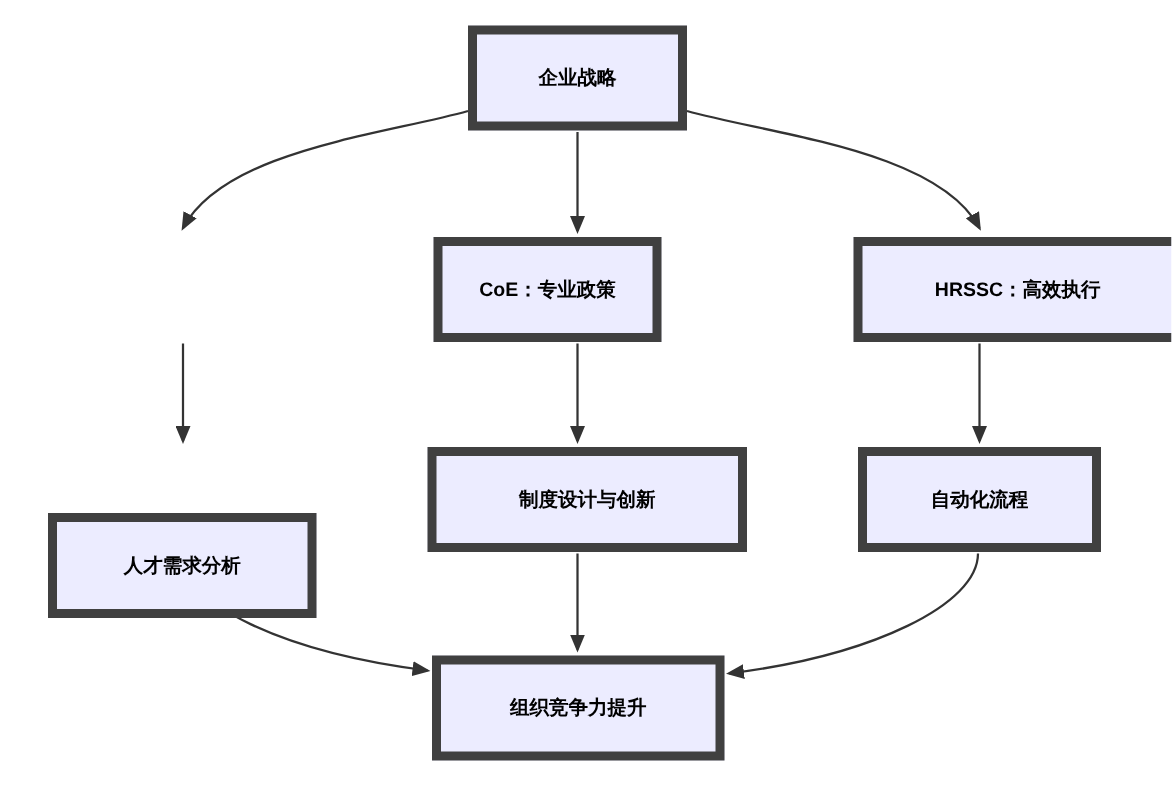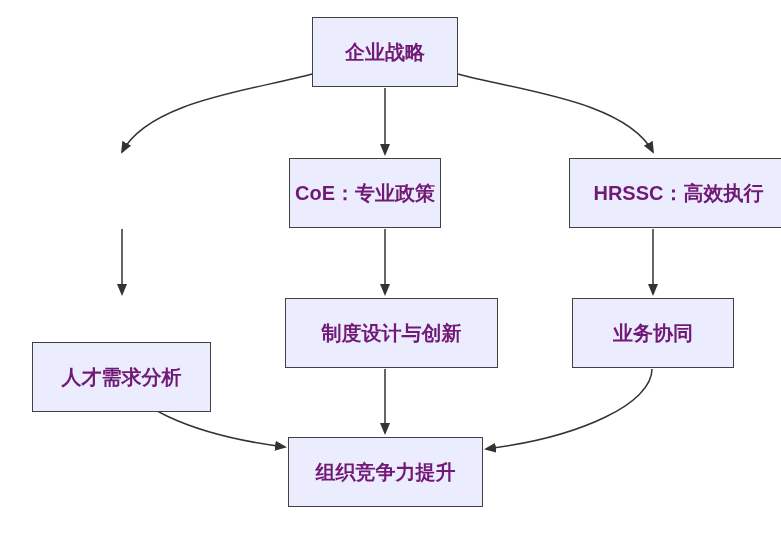--- a/index.html
+++ b/index.html
@@ -25,24 +25,24 @@
   }
   .edges-layer path.edge {
     fill: none;
     stroke: #333333;
     stroke-width: 1.5;
   }
   .node {
     position: absolute;
     box-sizing: border-box;
     background: #ECECFF;
-    border: 1px solid #404040;
-    color: #701a75;
+    border: 6px solid #404040;
+    color: #000000;
     font-weight: bold;
-    font-size: 20px;
+    font-size: 13px;
     display: flex;
     align-items: center;
     justify-content: center;
     text-align: center;
     line-height: 1.2;
     white-space: nowrap;
   }
   
   #n-strategy   { left: 312px; top: 17px;  width: 146px; height: 70px; }
   #n-hrbp       { left: 20px;  top: 158px; width: 205px; height: 70px; }
@@ -90,20 +90,20 @@
 
   <div class="node" id="n-talent">
     <span>人才需求分析</span>
   </div>
 
   <div class="node" id="n-policy">
     <span>制度设计与创新</span>
   </div>
 
   <div class="node" id="n-automation">
-    <span>业务协同</span>
+    <span>自动化流程</span>
   </div>
 
   <div class="node" id="n-org">
     <span>组织竞争力提升</span>
   </div>
 
 </div>
 
 </body></html>

